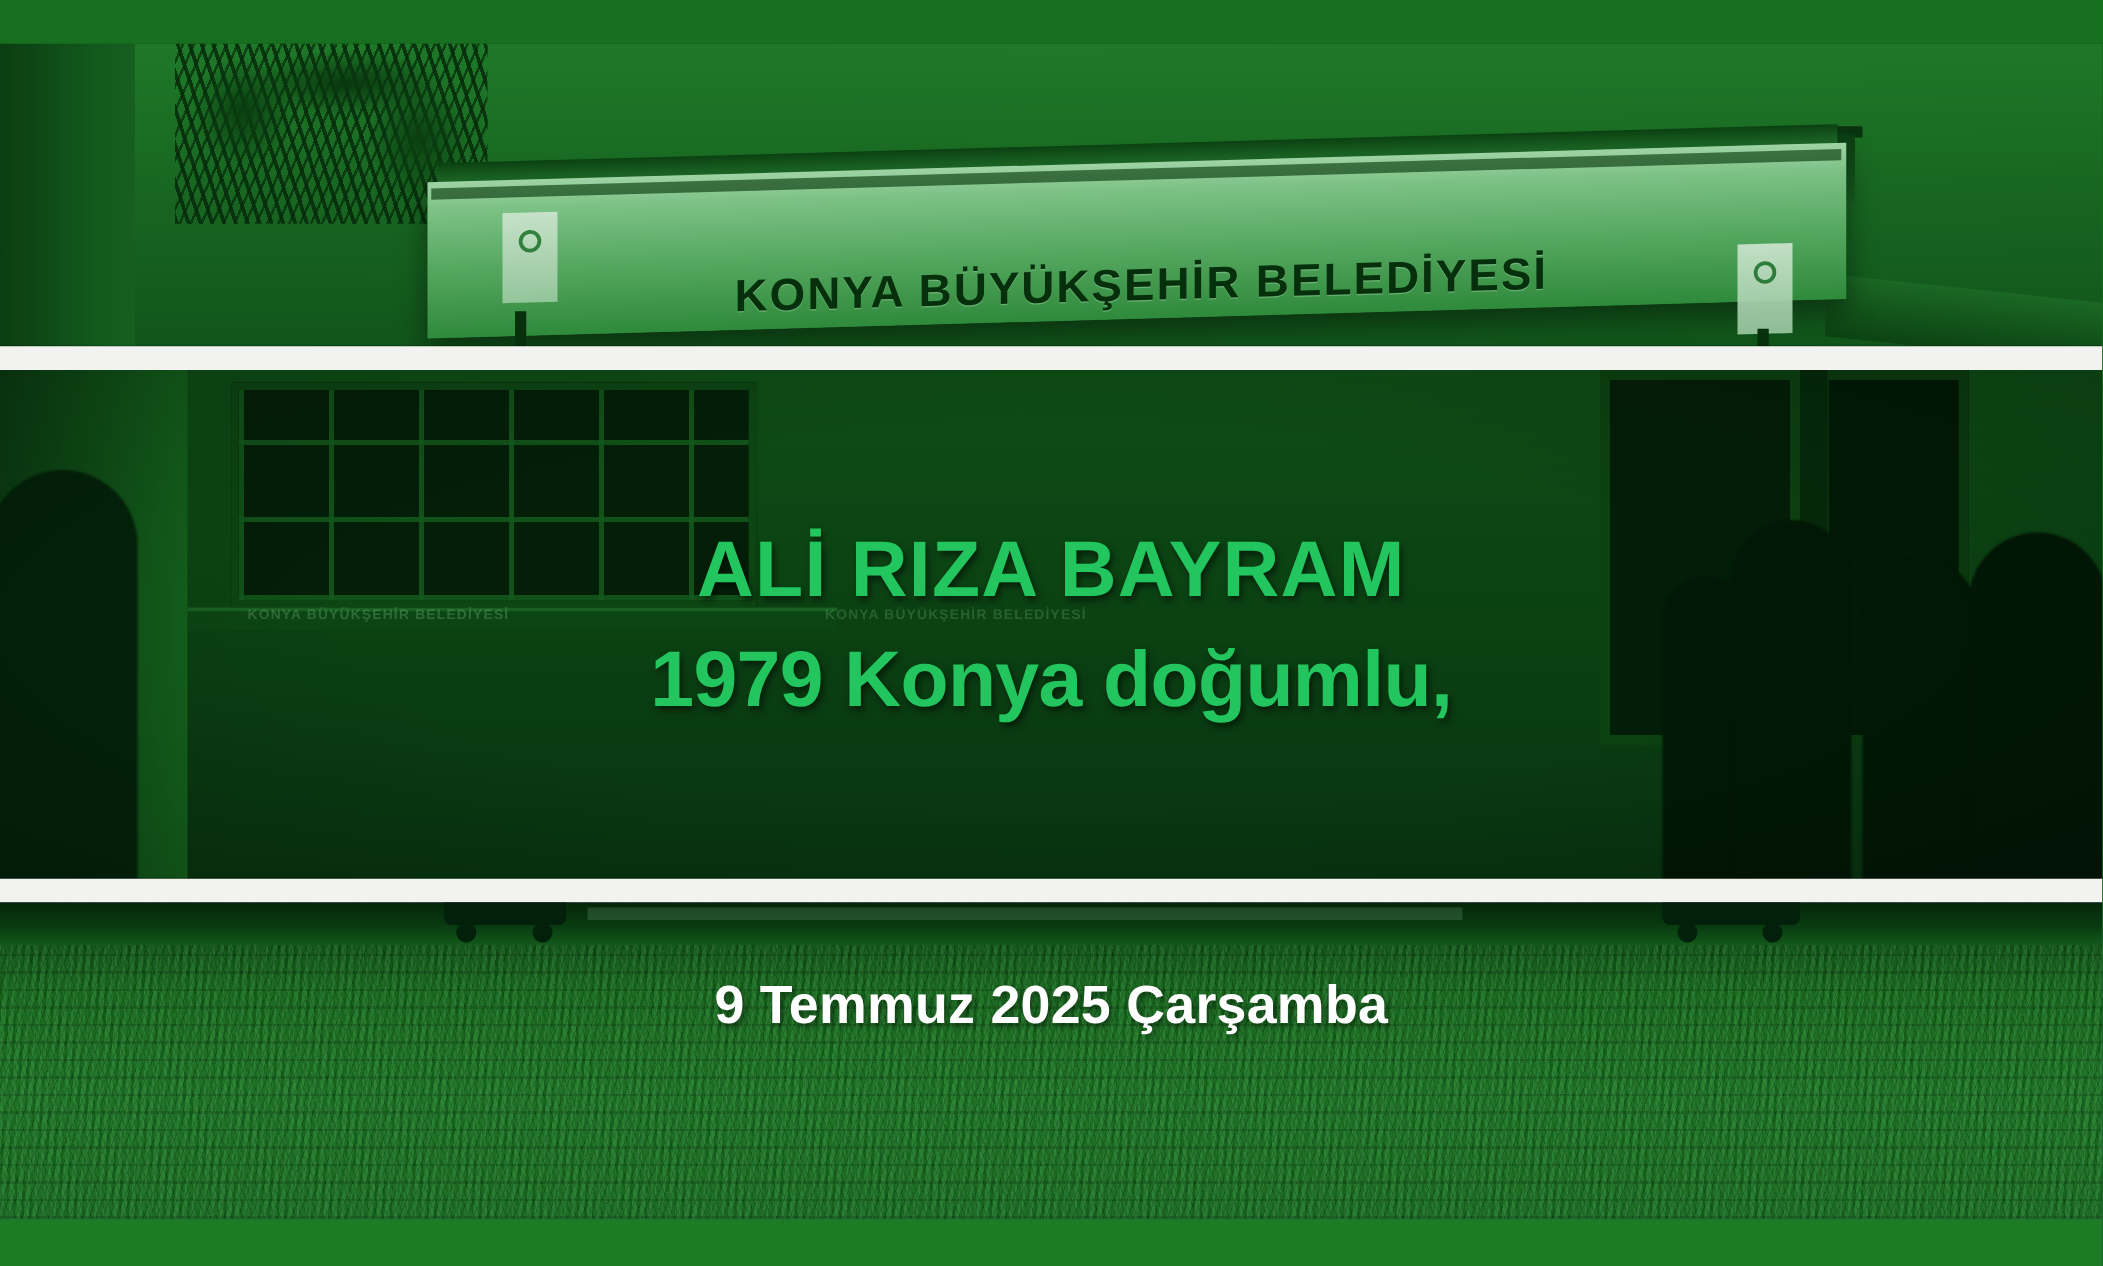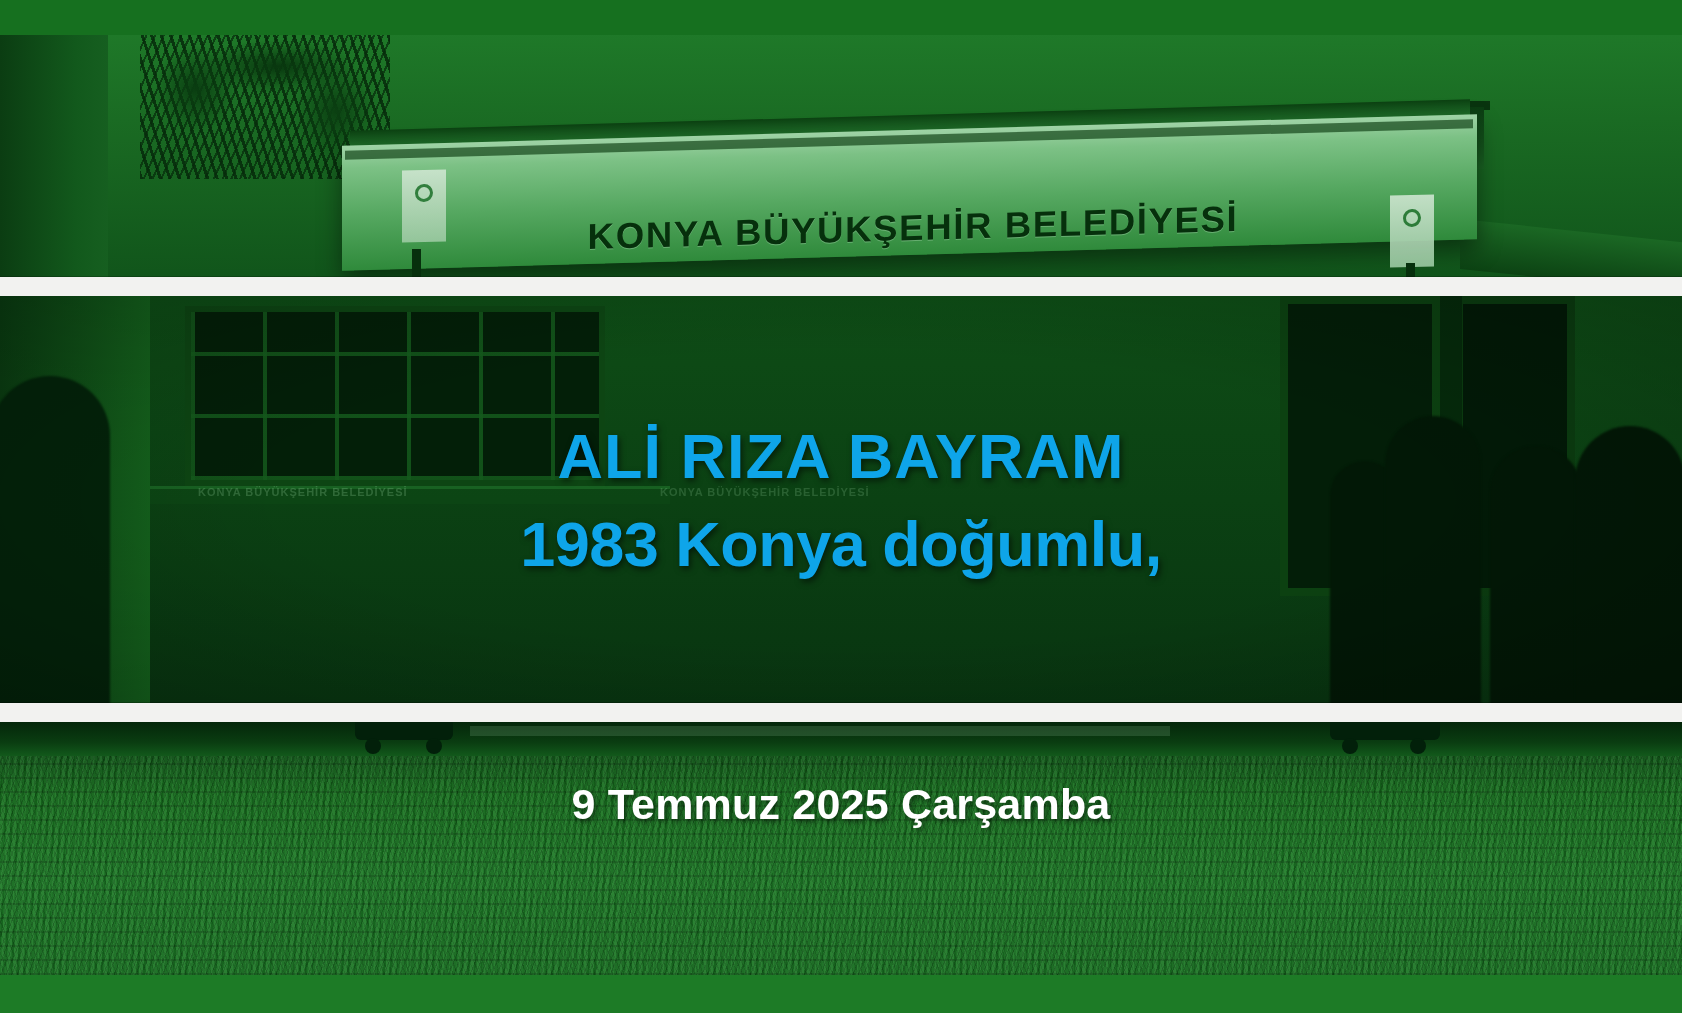--- a/index.html
+++ b/index.html
@@ -190,21 +190,21 @@
     background:radial-gradient(110% 120% at 50% 50%, rgba(0,0,0,0) 30%, rgba(0,0,0,.45) 100%);
   }
 
   
   #headline {
     position:absolute; left:0; top:0; width:100%; height:100%;
     display:flex; flex-direction:column; align-items:center; justify-content:center;
     text-align:center;
   }
   #headline .hl {
-    color:#0ea5e9;
+    color:#22c55e;
     font-weight:700;
     font-size:63px;
     line-height:88px;
     letter-spacing:-0.5px;
     white-space:nowrap;
     text-shadow:2px 3px 6px rgba(0,0,0,.55);
   }
   #headline .hl.l1 { letter-spacing:1px; }
 
   
@@ -307,21 +307,21 @@
     <div class="silhouette" id="sil4"></div>
     <div class="silhouette" id="sil1"></div>
     <div class="silhouette" id="sil2"></div>
     <div class="silhouette" id="sil3"></div>
 
     <div id="mid-person-left"></div>
     <div id="mid-vignette"></div>
 
     <div id="headline">
       <div class="hl l1">ALİ RIZA BAYRAM</div>
-      <div class="hl l2">1983 Konya doğumlu,</div>
+      <div class="hl l2">1979 Konya doğumlu,</div>
     </div>
   </div>
 
   <div class="divider" id="divider-2"></div>
 
   <div class="band" id="bottom-band">
     <div id="carpet"></div>
     <div id="carpet-noise"></div>
     <div id="bot-dark"></div>
     <div id="bot-shelf"></div>

